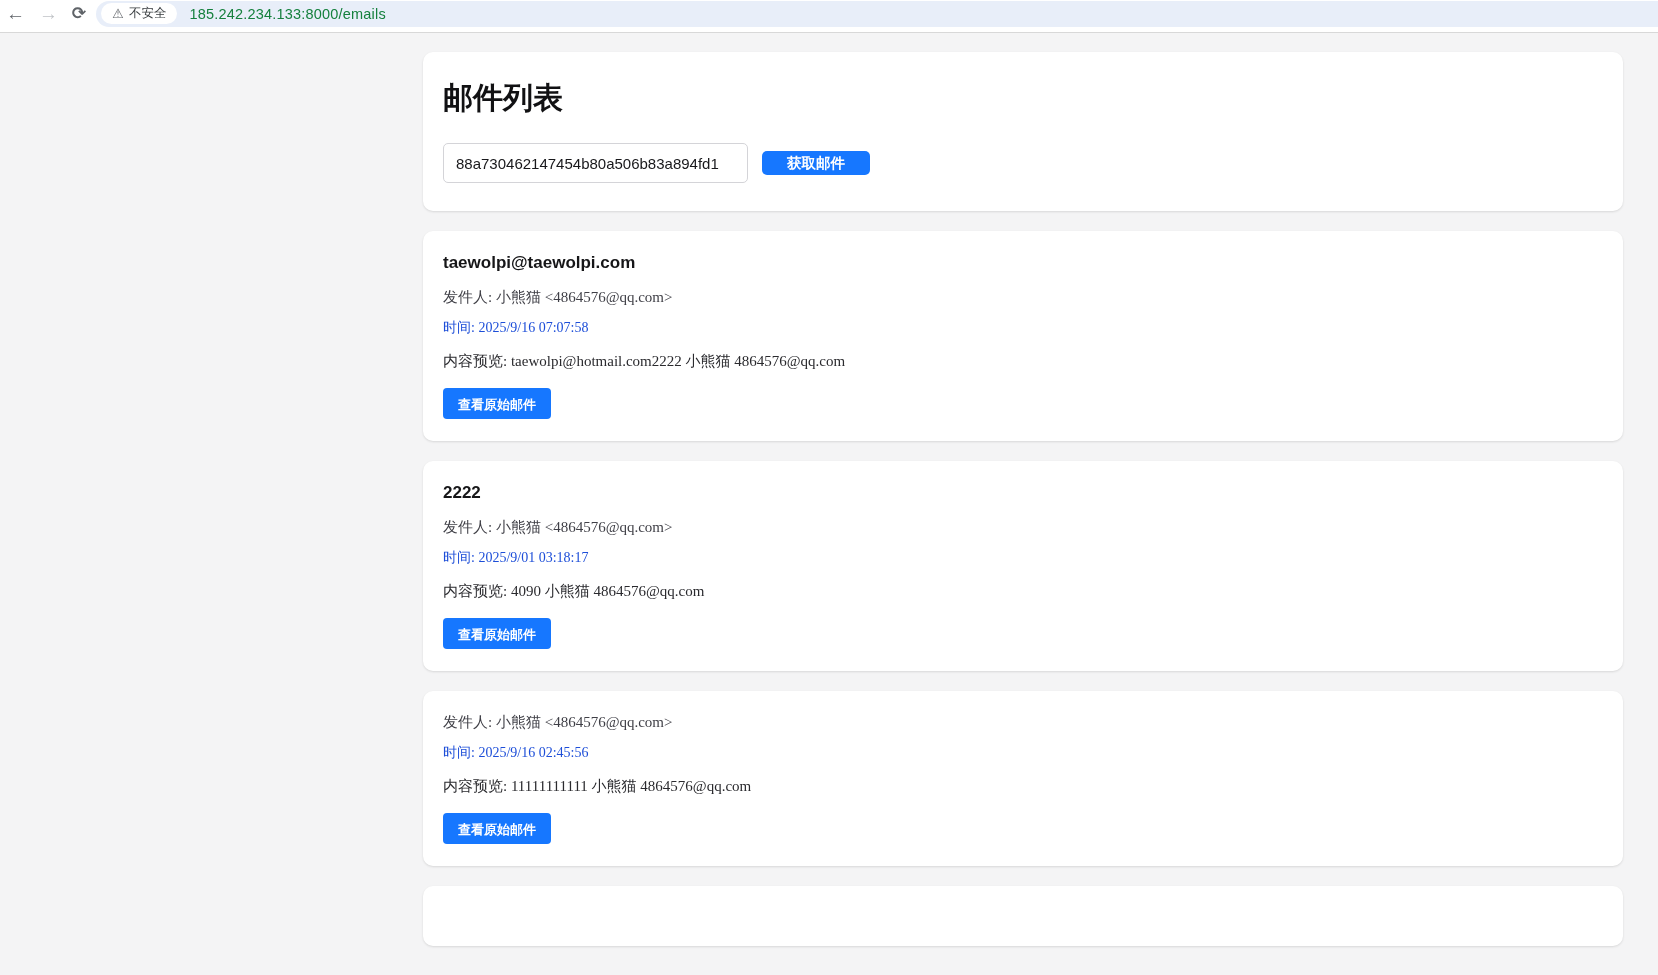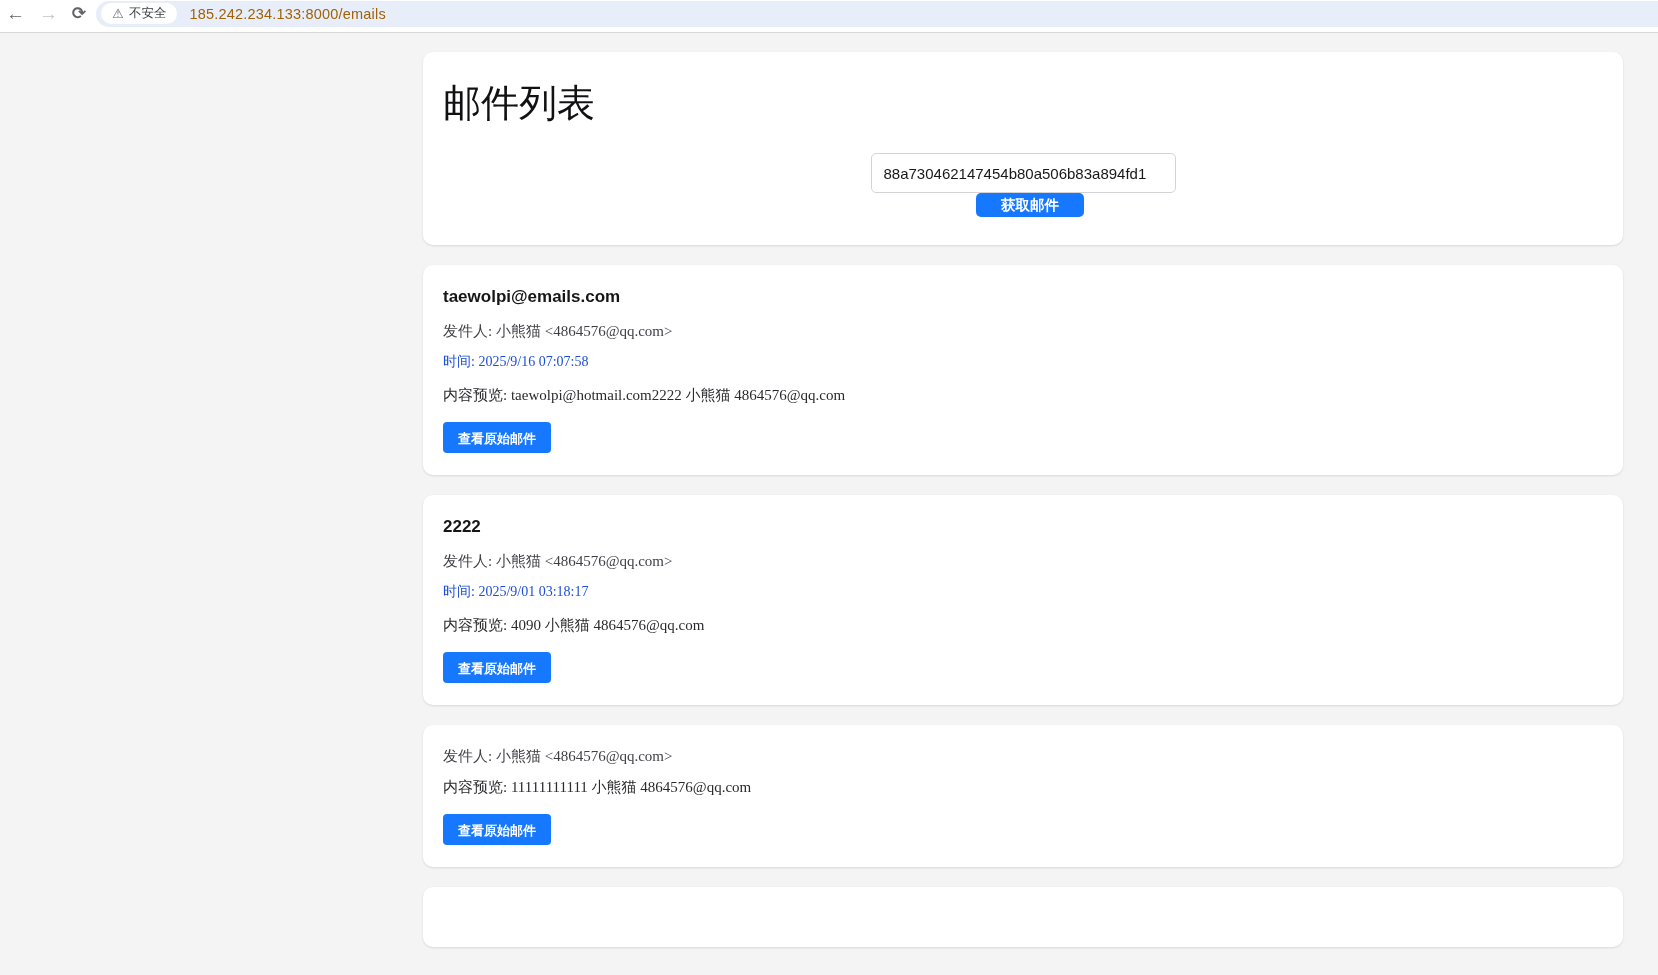--- a/index.html
+++ b/index.html
@@ -21,34 +21,34 @@
     flex:1; height:26px; background:#e8eef9;
     border-radius:13px 0 0 13px;
     display:flex; align-items:center; padding-left:5px;
   }
   .chip {
     background:#ffffff; border-radius:12px; height:21px;
     display:inline-flex; align-items:center; gap:5px;
     padding:0 11px; font-size:12.5px; color:#3c4043; white-space:nowrap;
   }
   .chip .warn { font-size:13px; color:#5f6368; }
-  .url { margin-left:12px; font-size:14.5px; color:#a16207; letter-spacing:.2px; }
+  .url { margin-left:12px; font-size:14.5px; color:#15803d; letter-spacing:.2px; }
   .chrome-bottom { height:6px; background:#ffffff; border-bottom:1px solid #d8d8d8; }
 
   
   .page { padding-top:19px; }
   .container { width:1200px; margin-left:423px; }
   .card {
     background:#ffffff; border-radius:10px;
     box-shadow:0 1px 3px rgba(0,0,0,.07), 0 1px 2px rgba(0,0,0,.05);
     padding:22px 20px; margin-bottom:20px;
   }
   .header-card { padding:26px 20px 28px; }
-  .page-title { font-size:38px; font-weight:normal; color:#111113; margin-bottom:24px; }
-  .fetch-row { display:flex; align-items:center;flex-direction:column; }
+  .page-title { font-size:30px; font-weight:bold; color:#111113; margin-bottom:24px; }
+  .fetch-row { display:flex; align-items:center; }
   .token-input {
     width:305px; height:40px; border:1px solid #d4d4d8; border-radius:5px;
     padding:0 12px; font-size:15px; color:#18181b; outline:none;
     font-family:"Liberation Sans","DejaVu Sans",sans-serif; background:#fff;
   }
   .btn {
     background:var(--accent,#1677ff); color:#ffffff; border:none; cursor:pointer;
     font-family:"Liberation Sans","DejaVu Sans",sans-serif; font-weight:bold;
   }
   .fetch-btn { height:24px; padding:0 25px; font-size:14.5px; border-radius:5px; margin-left:14px; }
@@ -87,37 +87,38 @@
     <div class="card header-card">
       <h1 class="page-title">邮件列表</h1>
       <div class="fetch-row">
         <input class="token-input" value="88a730462147454b80a506b83a894fd1" style="">
         <button class="btn fetch-btn">获取邮件</button>
       </div>
     </div>
 
     <div id="email-list">
   <div class="card email-card">
-    <div class="subject">taewolpi@emails.com</div>
+    <div class="subject">taewolpi@taewolpi.com</div>
     <div class="meta sender-line"><span>发件人:</span> <span>小熊猫 &lt;4864576@qq.com&gt;</span></div>
     <div class="meta time-line"><span>时间:</span> <span>2025/9/16 07:07:58</span></div>
     <div class="meta preview-line"><span>内容预览:</span> <span>taewolpi@hotmail.com2222 小熊猫 4864576@qq.com</span></div>
     <button class="btn view-raw-btn">查看原始邮件</button>
   </div>
 
   <div class="card email-card">
     <div class="subject">2222</div>
     <div class="meta sender-line"><span>发件人:</span> <span>小熊猫 &lt;4864576@qq.com&gt;</span></div>
     <div class="meta time-line"><span>时间:</span> <span>2025/9/01 03:18:17</span></div>
     <div class="meta preview-line"><span>内容预览:</span> <span>4090 小熊猫 4864576@qq.com</span></div>
     <button class="btn view-raw-btn">查看原始邮件</button>
   </div>
 
   <div class="card email-card">
     <div class="meta sender-line"><span>发件人:</span> <span>小熊猫 &lt;4864576@qq.com&gt;</span></div>
+    <div class="meta time-line"><span>时间:</span> <span>2025/9/16 02:45:56</span></div>
     <div class="meta preview-line"><span>内容预览:</span> <span>11111111111 小熊猫 4864576@qq.com</span></div>
     <button class="btn view-raw-btn">查看原始邮件</button>
   </div>
 </div>
 
     <div class="card partial-card"></div>
   </div>
 </div>
 
 </body></html>

